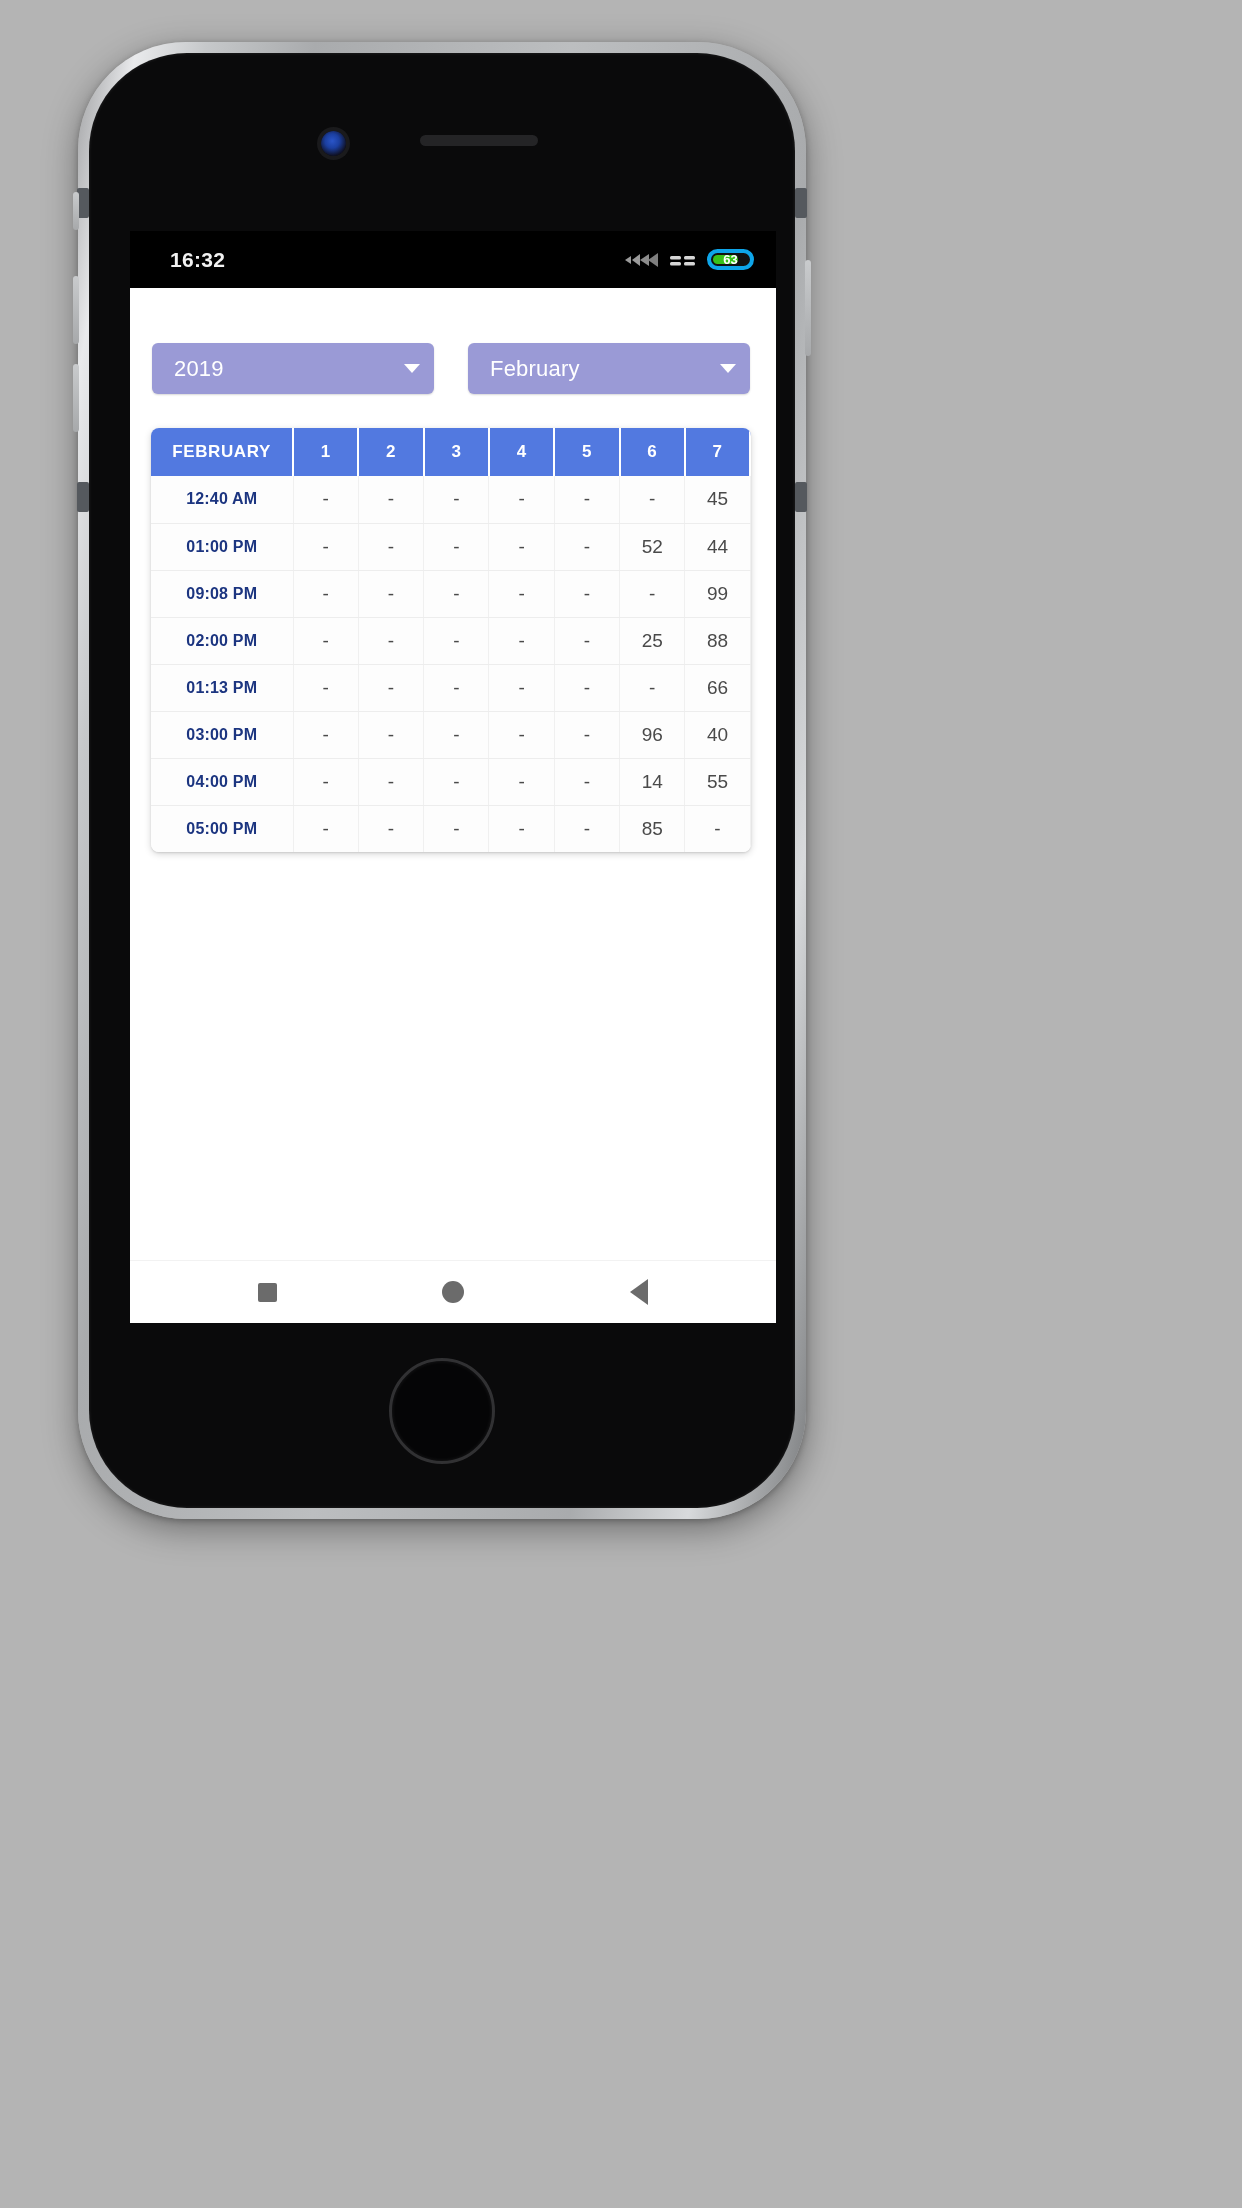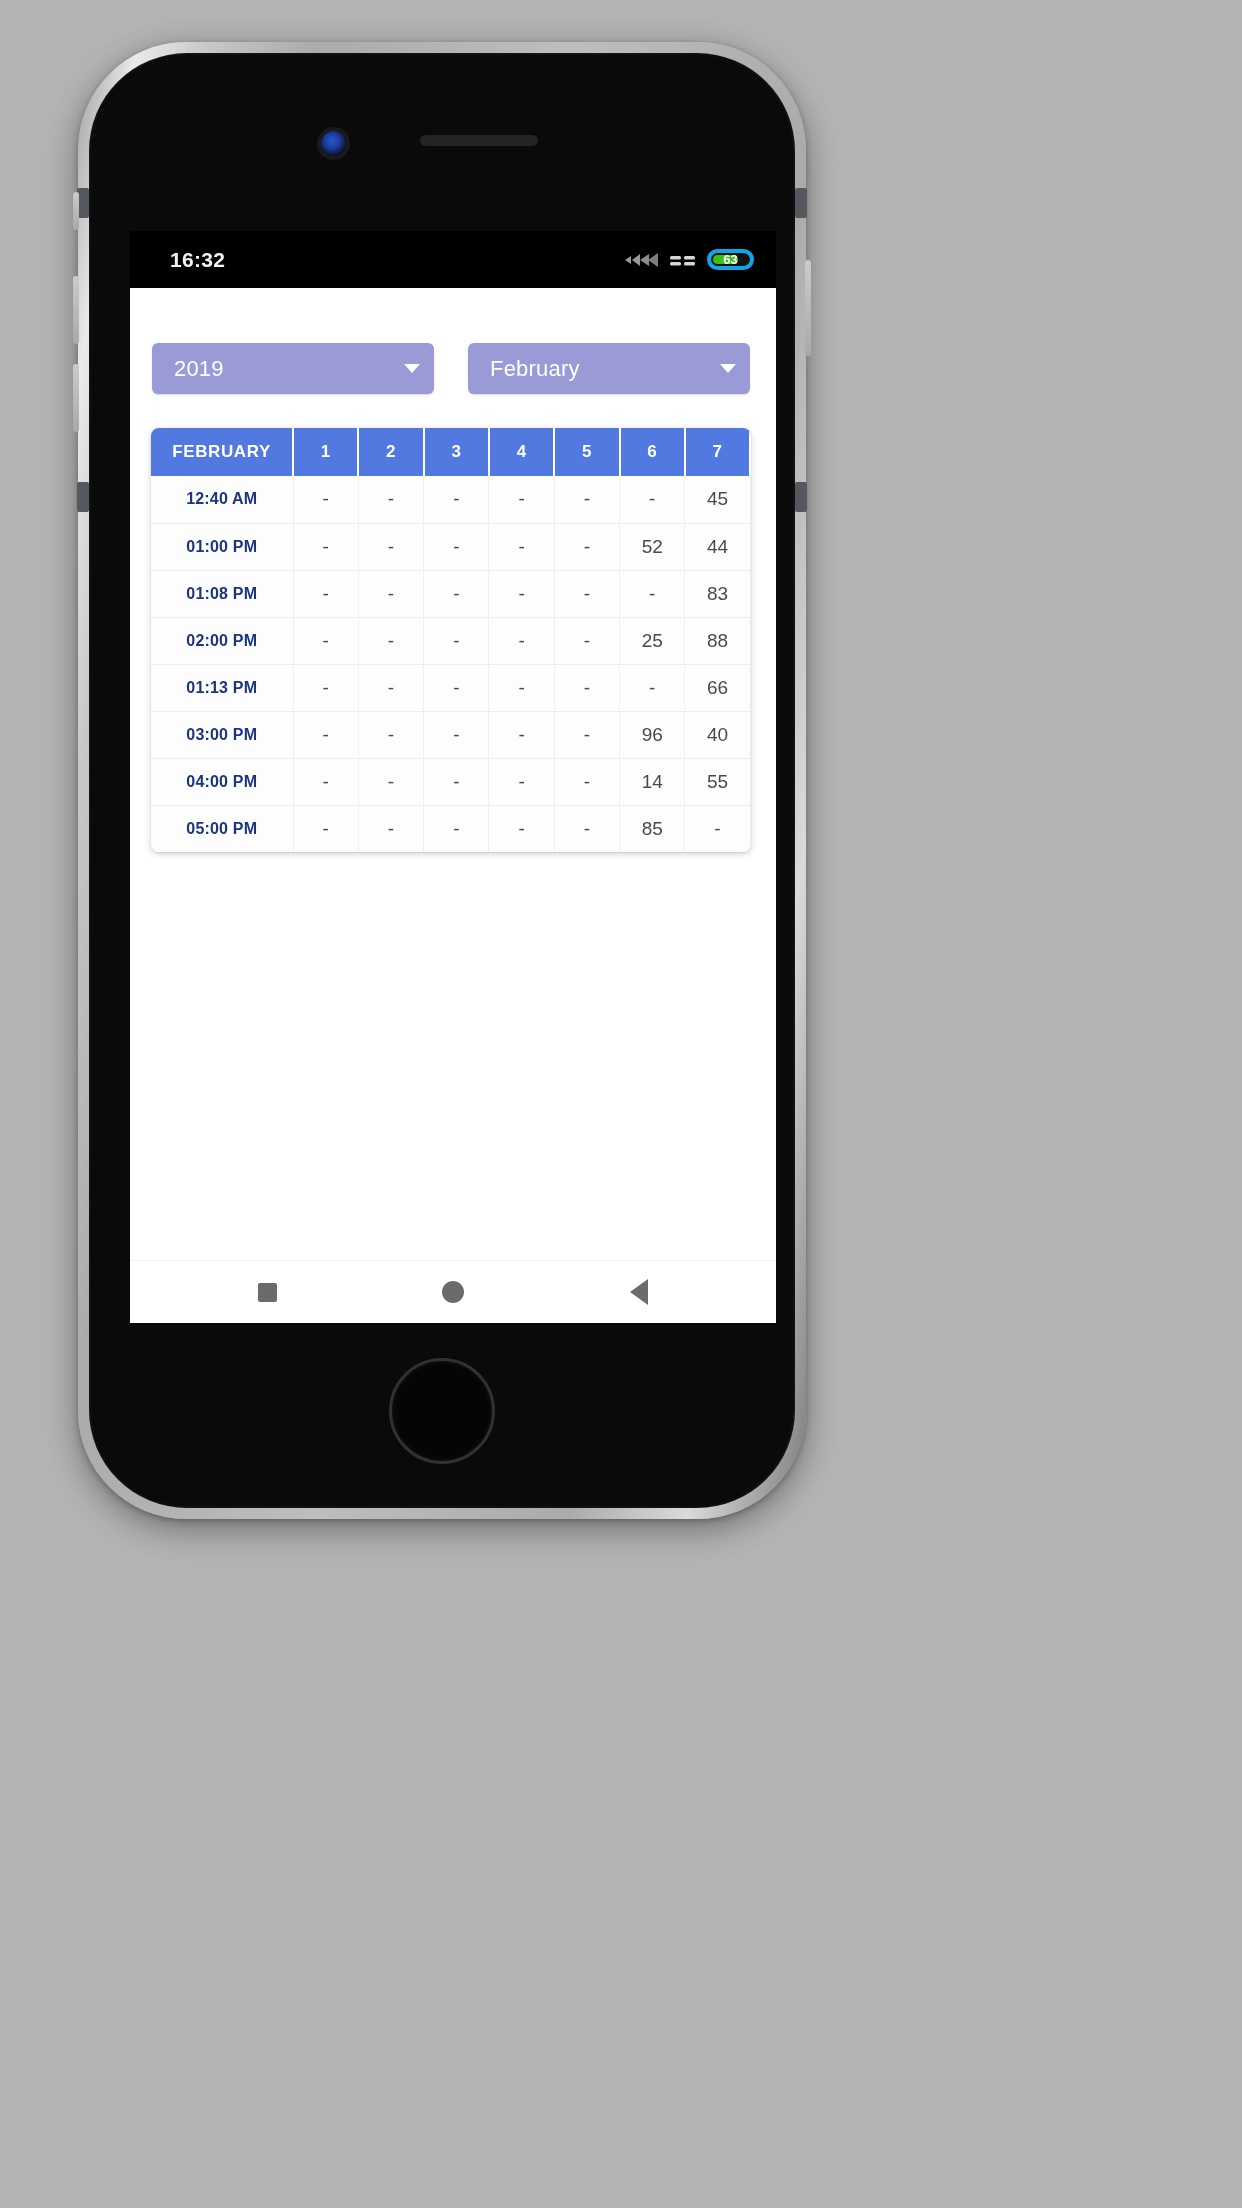--- a/index.html
+++ b/index.html
@@ -368,28 +368,28 @@
                   <td>-</td>
                   <td>-</td>
                   <td>-</td>
                   <td>-</td>
                   <td>-</td>
                   <td>52</td>
                   <td>44</td>
                   <td>-</td>
                 </tr>
                 <tr>
-                  <td class="cell-time">01:08 PM</td>
-                  <td>-</td>
-                  <td>-</td>
-                  <td>-</td>
-                  <td>-</td>
-                  <td>-</td>
-                  <td>-</td>
-                  <td>83</td>
+                  <td class="cell-time">09:08 PM</td>
+                  <td>-</td>
+                  <td>-</td>
+                  <td>-</td>
+                  <td>-</td>
+                  <td>-</td>
+                  <td>-</td>
+                  <td>99</td>
                   <td>-</td>
                 </tr>
                 <tr>
                   <td class="cell-time">02:00 PM</td>
                   <td>-</td>
                   <td>-</td>
                   <td>-</td>
                   <td>-</td>
                   <td>-</td>
                   <td>25</td>

